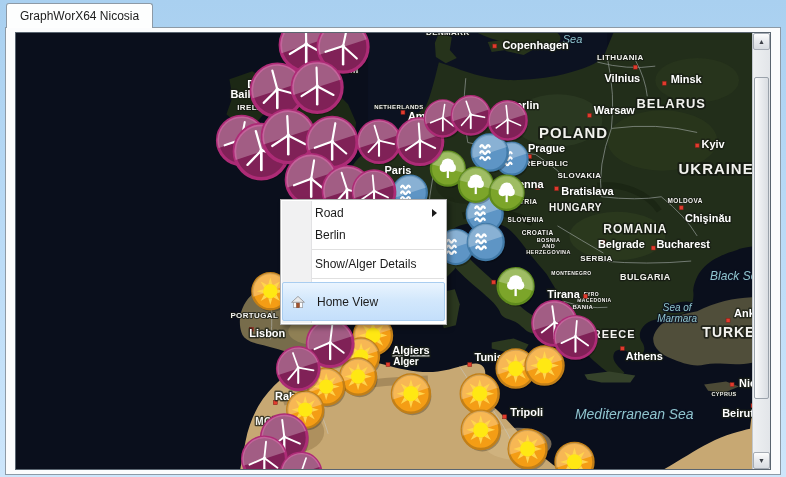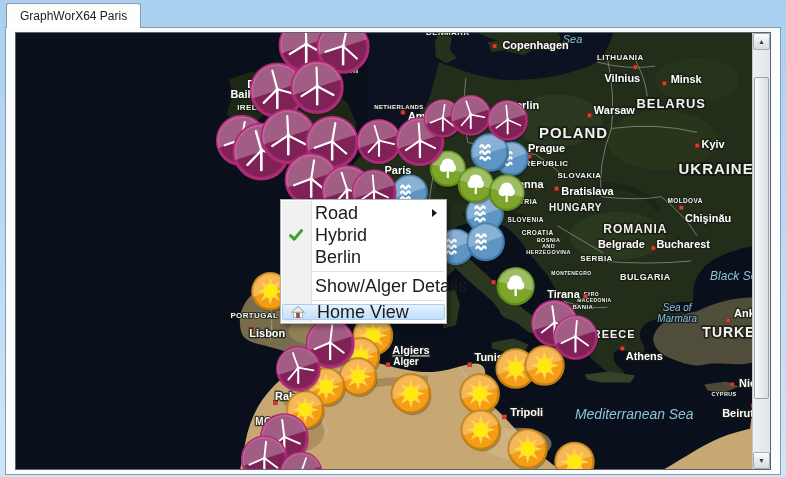--- a/index.html
+++ b/index.html
@@ -26,47 +26,47 @@
   .sb-track{flex:1;position:relative;}
   .sb-thumb{position:absolute;left:1px;right:1px;top:27px;height:322px;border-radius:2px;
     background:linear-gradient(90deg,#fdfdfd,#eceef1 40%,#d9dde2);border:1px solid #9aa2ab;box-sizing:border-box;}
 
   
   .ctx{position:absolute;left:280px;top:199px;width:167px;background:#ffffff;
     border:1px solid #b0b0b0;box-shadow:3px 3px 5px rgba(0,0,0,.35);z-index:20;padding:2px 0;box-sizing:border-box;}
   .ctx .gutter{position:absolute;left:1px;top:1px;bottom:1px;width:29px;
     background:#f1f1f2;border-right:1px solid #e2e2e4;z-index:0;}
   .ctx .row{position:relative;height:22px;display:flex;align-items:center;z-index:1;
-    font-size:18px;color:#1b1b1b;text-align:right;}
+    font-size:12px;color:#1b1b1b;text-align:right;}
   .ctx .row .ic{position:absolute;left:6px;width:18px;height:18px;display:flex;align-items:center;justify-content:center;}
   .ctx .row .lbl{margin-left:34px;white-space:nowrap;}
   .ctx .row .arrow{margin-left:auto;margin-right:9px;width:0;height:0;
     border-left:5px solid #1b1b1b;border-top:4px solid transparent;border-bottom:4px solid transparent;}
-  .ctx .row.hl{height:16px;margin:1px 1px;border:1px solid #a9cdf0;border-radius:2px;box-sizing:border-box;
+  .ctx .row.hl{height:39px;margin:1px 1px;border:1px solid #a9cdf0;border-radius:2px;box-sizing:border-box;
     background:linear-gradient(180deg,#eaf4fe,#d3e8fc 45%,#c4dffb);}
   .ctx .sep{height:1px;background:#e0e0e0;margin:3px 2px 3px 31px;position:relative;z-index:1;}
   .hidden-defs{position:absolute;width:0;height:0;overflow:hidden;}
 </style>
 </head>
 <body>
 
 <svg class="hidden-defs" aria-hidden="true">
   <symbol id="icon-check" viewBox="0 0 16 16">
     <path d="M2.5 8.7 L6.2 12.2 L13.6 3.6" fill="none" stroke="#3da327" stroke-width="3" stroke-linecap="round" stroke-linejoin="round"></path>
   </symbol>
   <symbol id="icon-home" viewBox="0 0 16 16">
     <rect x="3.4" y="7.4" width="9.2" height="6.2" fill="#fbfbfb" stroke="#a3a6aa" stroke-width="0.8"></rect>
     <path d="M1.6 8.3 L8 2.4 L14.4 8.3 Z" fill="#e8e9ea" stroke="#96989b" stroke-width="0.9" stroke-linejoin="round"></path>
     <rect x="6.5" y="9.1" width="3" height="4.5" fill="#a0522d" stroke="#7a3c1e" stroke-width="0.5"></rect>
   </symbol>
 </svg>
 
 <div>
   <div class="tab">
-    <span>GraphWorX64 Paris</span>
+    <span>GraphWorX64 Nicosia</span>
   </div>
 
   <div class="panel">
     <div class="viewport">
       <div class="mapwrap">
         <svg id="map-svg" viewBox="17 33 738 434" preserveAspectRatio="none">
           <g id="land-layer">
 
             <rect x="17" y="33" width="740" height="434" fill="#0a0f1c"></rect>
             <rect x="370" y="33" width="240" height="120" fill="#0d1424" opacity="0.7"></rect>
@@ -661,28 +661,20 @@
     </div>
   </div>
 
   <div class="ctx" id="context-menu">
     <div class="gutter"></div>
   <div class="row">
         <span class="lbl">Road</span>
         <span class="arrow"></span>
       </div>
       <div class="row">
-        <span class="ic">
-          <svg width="16" height="16">
-            <use href="#icon-check"></use>
-          </svg>
-        </span>
-        <span class="lbl">Hybrid</span>
-      </div>
-      <div class="row">
         <span class="lbl">Berlin</span>
       </div>
       <div class="sep"></div>
       <div class="row">
         <span class="lbl">Show/Alger Details</span>
       </div>
       <div class="sep"></div>
       <div class="row hl">
         <span class="ic">
           <svg width="16" height="16">

